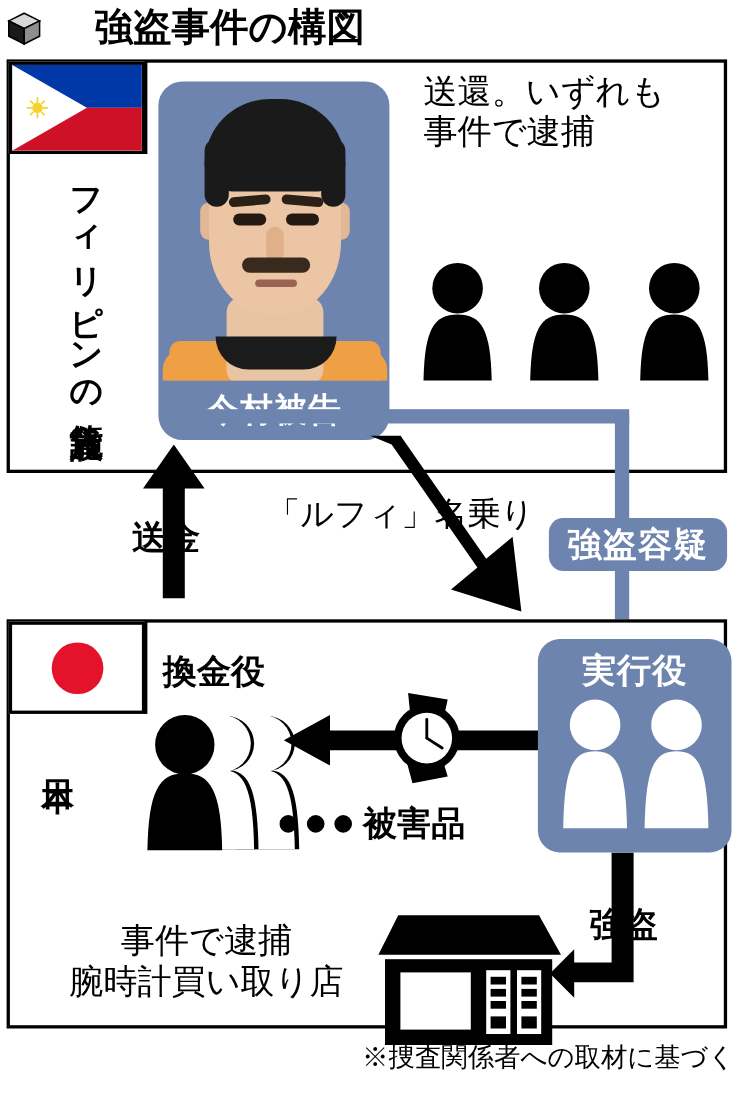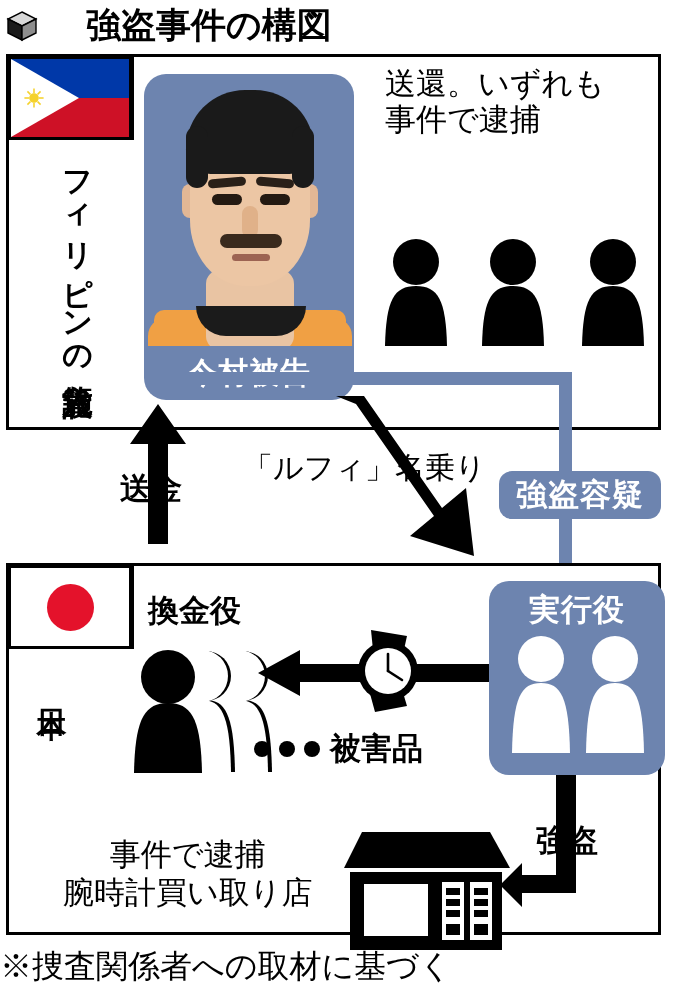--- a/index.html
+++ b/index.html
@@ -110,22 +110,22 @@
   #arrow-goods{position:absolute;left:258px;top:650px;width:240px;height:46px;}
   #watch-icon{position:absolute;left:345px;top:628px;width:86px;height:86px;}
   #lbl-goods{position:absolute;left:330px;top:728px;font-size:31px;font-weight:bold;}
 
   #lbl-shop{position:absolute;left:63px;top:836px;font-size:31px;line-height:1.23;
             font-weight:normal;text-align:center;}
   #shop-icon{position:absolute;left:336px;top:828px;width:180px;height:124px;}
   #arrow-rob{position:absolute;left:500px;top:775px;width:100px;height:150px;}
   #lbl-rob{position:absolute;left:536px;top:820px;font-size:31px;font-weight:bold;}
 
-  #footnote{position:absolute;left:0;top:945px;width:668px;
-            font-size:32px;font-family:"Liberation Serif","DejaVu Serif",serif;}
+  #footnote{position:absolute;left:0;top:945px;width:668px;text-align:right;
+            font-size:24px;font-family:"Liberation Serif","DejaVu Serif",serif;}
 </style>
 </head>
 <body>
 
 <div id="header">
   <svg id="cube-icon" viewBox="0 0 32 32">
     <polygon points="16,2 30,9 16,16 2,9" fill="#d8d8d8" stroke="#000" stroke-width="1.4"></polygon>
     <polygon points="2,9 16,16 16,30 2,23" fill="#1a1a1a" stroke="#000" stroke-width="1.4"></polygon>
     <polygon points="30,9 30,23 16,30 16,16" fill="#8e8e8e" stroke="#000" stroke-width="1.4"></polygon>
   </svg>

